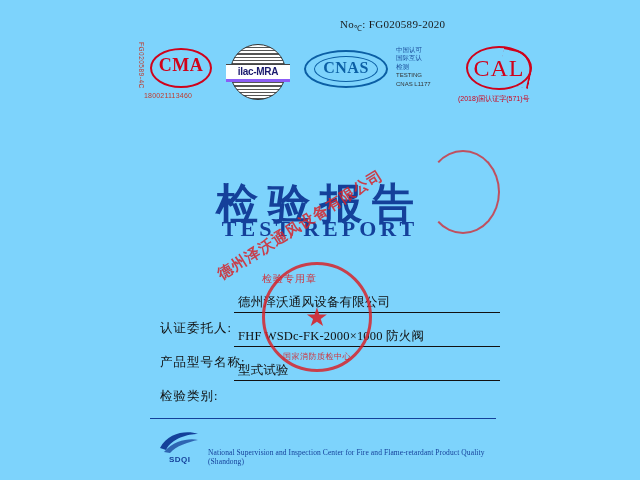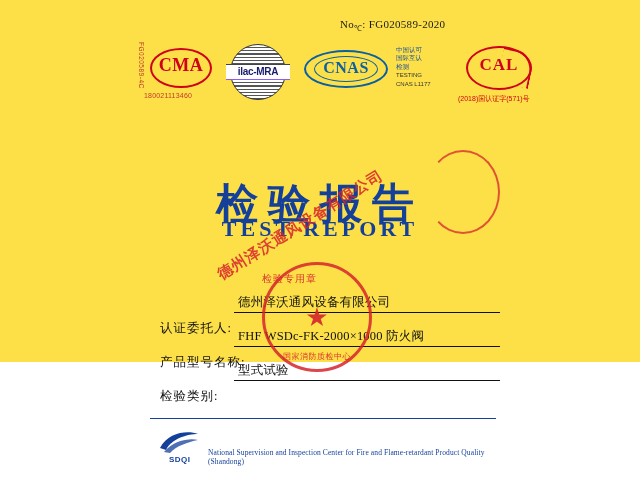--- a/index.html
+++ b/index.html
@@ -9,22 +9,22 @@
   body {
     width: 640px;
     height: 480px;
     background: #ffffff;
     font-family: "Liberation Sans", sans-serif;
     overflow: hidden;
   }
   .page {
     position: relative;
     width: 640px;
-    height: 362px;
-    background: #fde047;
+    height: 480px;
+    background: #7dd3fc;
   }
 
   
   .report-no {
     position: absolute;
     top: 18px;
     left: 340px;
     font-size: 11px;
     color: #1a1a1a;
     letter-spacing: 0.3px;
@@ -115,21 +115,21 @@
       repeating-linear-gradient(to bottom, #ffffff 0px, #ffffff 2px, #555 2px, #555 3.2px);
   }
   .ilac-band {
     position: absolute;
     left: 0px;
     top: 22px;
     width: 64px;
     height: 14px;
     background: #ffffff;
     border-top: 1px solid #444;
-    border-bottom: 1px solid #8b5cf6;
+    border-bottom: 3px solid #8b5cf6;
     text-align: center;
     font-size: 10px;
     font-weight: bold;
     color: #1a1a6e;
     line-height: 14px;
     letter-spacing: -0.3px;
     font-family: "Liberation Sans", sans-serif;
   }
 
   
@@ -198,22 +198,22 @@
     border: 2.5px solid #d0021b;
     border-radius: 50%;
     box-sizing: border-box;
   }
   .cal-text {
     position: absolute;
     left: 6px;
     top: 13px;
     width: 66px;
     text-align: center;
-    font-size: 17px;
-    font-weight: bold;
+    font-size: 24px;
+    font-weight: normal;
     color: #d0021b;
     font-family: "Liberation Serif", serif;
     letter-spacing: 1px;
   }
   .cal-swoosh {
     position: absolute;
     left: 40px;
     top: 8px;
     width: 30px;
     height: 34px;

